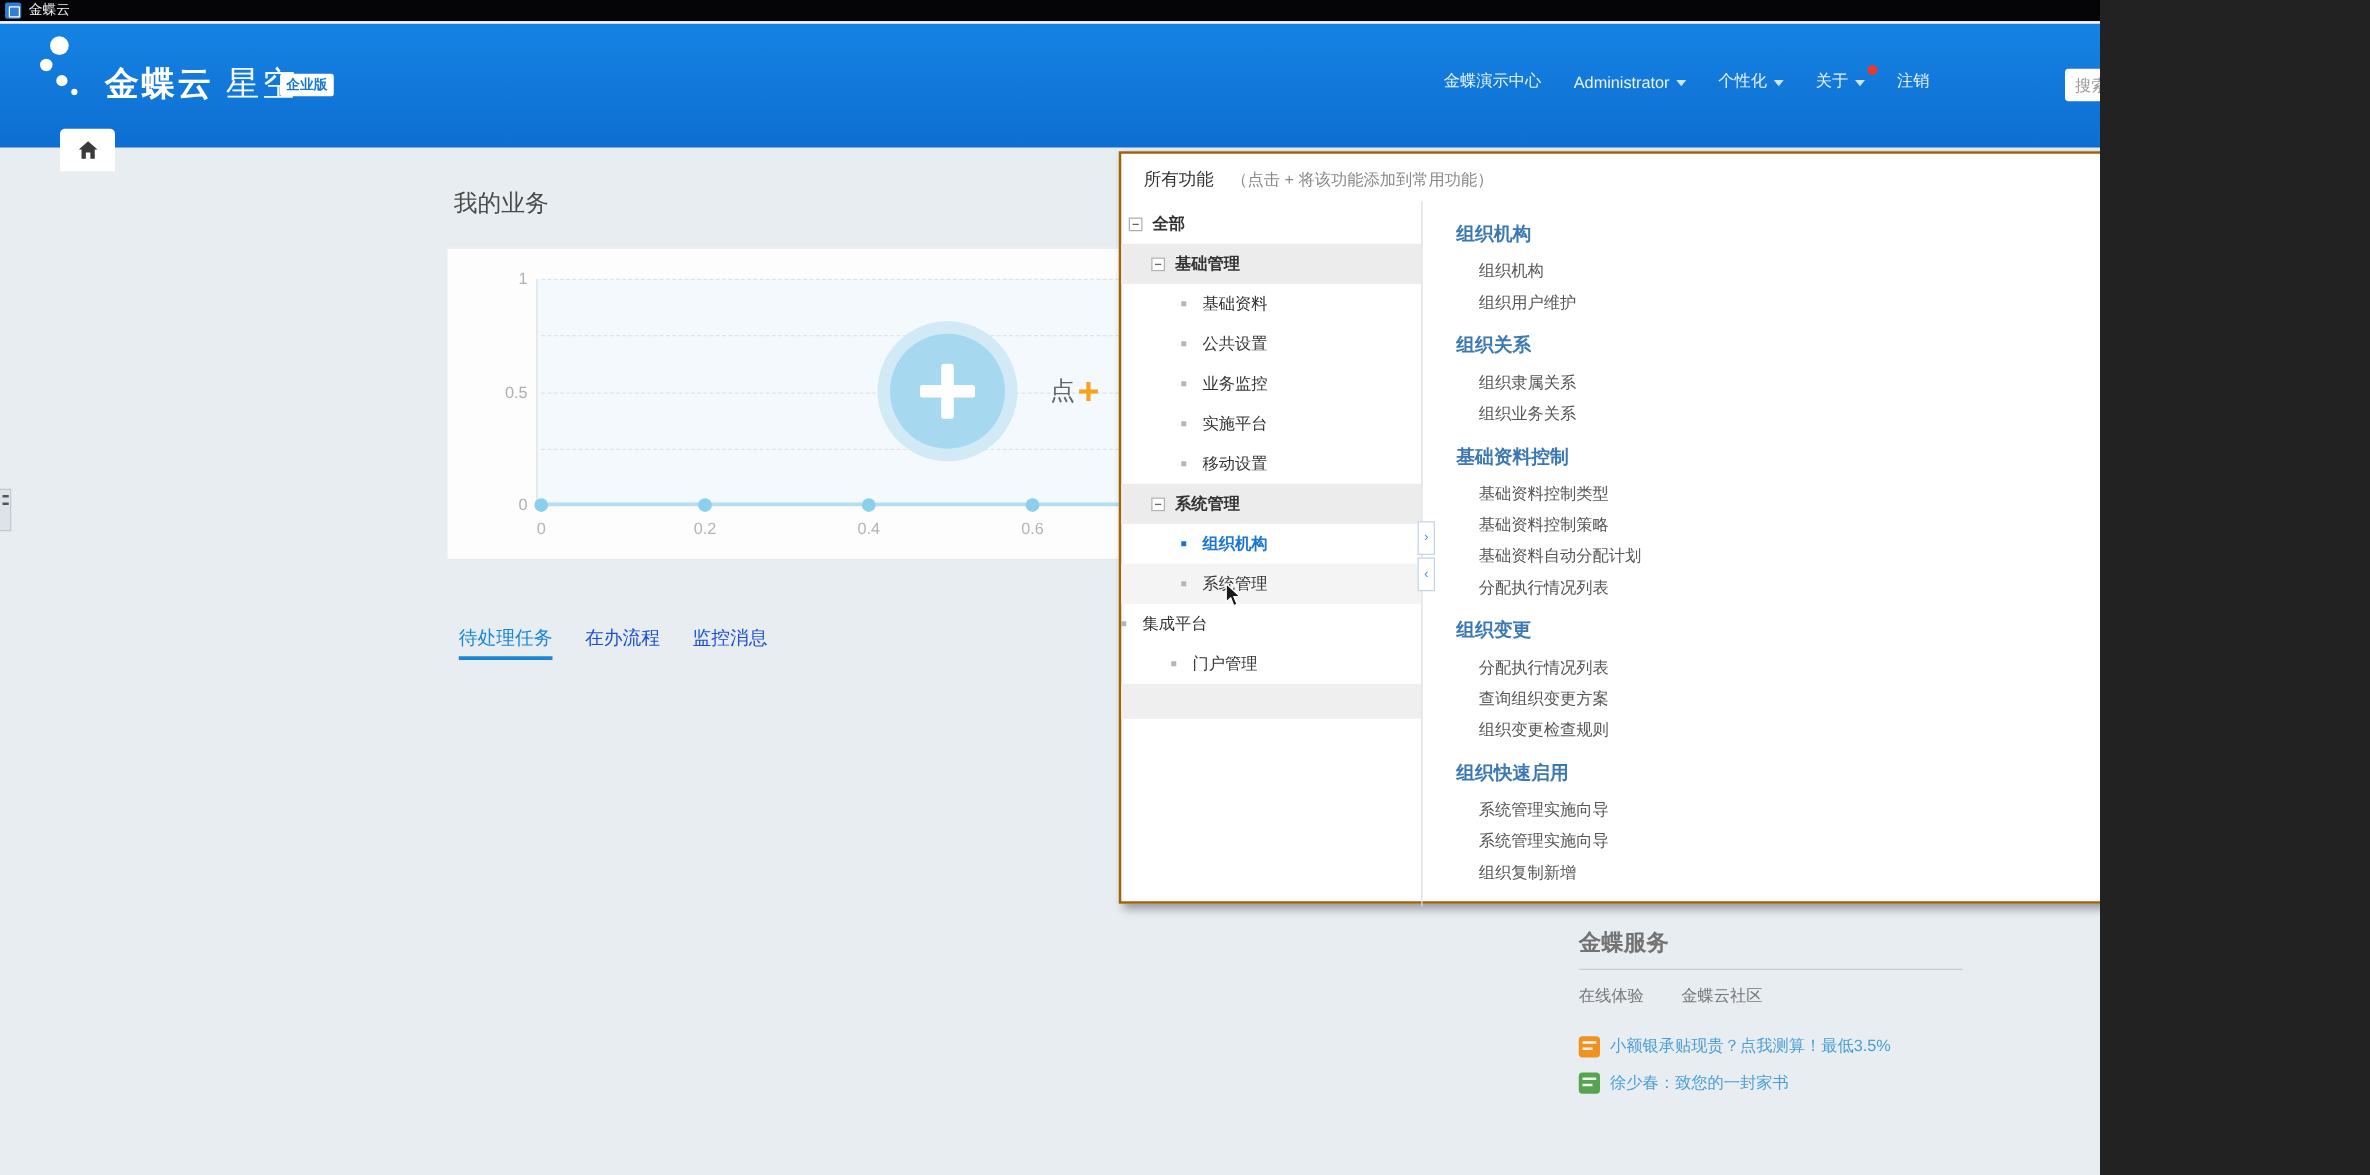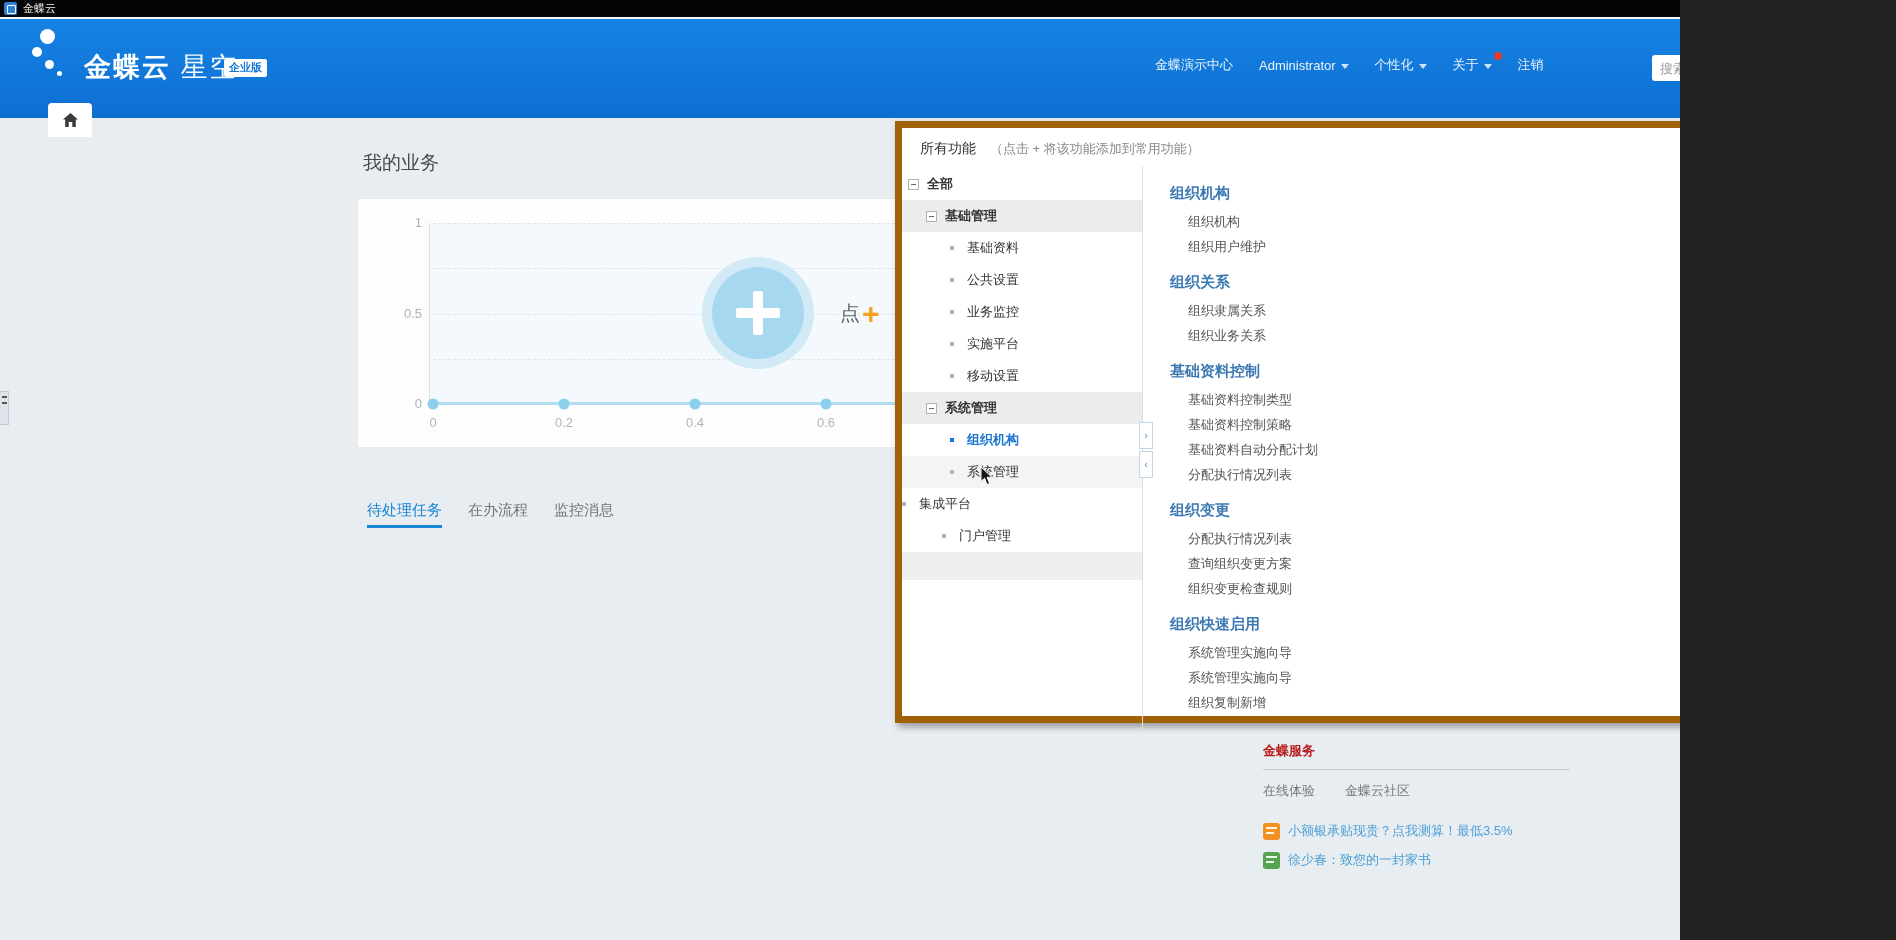--- a/index.html
+++ b/index.html
@@ -49,26 +49,26 @@
   .dataline { position:absolute; left:4px; right:0; height:3px; background:#b3def2; }
   .datadot { position:absolute; width:11px; height:11px; border-radius:50%; background:#8ccfec; transform:translate(-50%,-50%); }
   .add-halo { position:absolute; left:344px; top:58px; width:112px; height:112px; border-radius:50%; background:#d2eaf6; }
   .add-circle { position:absolute; left:354px; top:68px; width:92px; height:92px; border-radius:50%; background:#a6d9ef; }
   .add-circle .ph { position:absolute; left:24px; top:41px; width:44px; height:10px; background:#fff; border-radius:2px; }
   .add-circle .pv { position:absolute; left:41px; top:24px; width:10px; height:44px; background:#fff; border-radius:2px; }
   .chart-note { position:absolute; left:482px; top:98px; font-size:20px; color:#666; }
   .chart-note .oplus { font-size:30px; font-weight:700; color:#f7a11d; vertical-align:-4px; margin-left:2px; }
 
   .tabs-row { position:absolute; left:367px; top:501px; display:flex; gap:26px; }
-  .dash-tab { position:relative; font-size:15px; color:#737373; padding-bottom:8px; cursor:pointer; white-space:nowrap; }
+  .dash-tab { position:relative; font-size:15px; color:#1d4ed8; padding-bottom:8px; cursor:pointer; white-space:nowrap; }
   .dash-tab.active { color:#1987d3; }
   .dash-tab.active::after { content:""; position:absolute; left:0; right:0; bottom:0; height:3px; background:#1987d3; }
 
   
-  .panel { position:absolute; left:895px; top:121px; width:986px; height:602px; background:#fff; border:7px solid #a16207; box-shadow:3px 4px 7px rgba(0,0,0,.35); z-index:50; }
+  .panel { position:absolute; left:895px; top:121px; width:986px; height:602px; background:#fff; border:2px solid #a16207; box-shadow:3px 4px 7px rgba(0,0,0,.35); z-index:50; }
   .panel-head { position:absolute; left:18px; top:12px; font-size:14px; color:#333; white-space:nowrap; }
   .panel-sub { font-size:13px; color:#888; margin-left:14px; }
   .tree-pane { position:absolute; left:0; top:40px; width:240px; }
   .tree-row { position:relative; height:32px; display:flex; align-items:center; font-size:13px; color:#333; cursor:pointer; }
   .tree-row.group { background:#ececec; font-weight:700; }
   .tree-row.root { font-weight:700; }
   .tree-row.hover { background:#f4f4f4; }
   .tree-row.selected { color:#1b75d2; font-weight:700; }
   .expander { position:relative; width:11px; height:11px; border:1px solid #b0b0b0; background:#fff; margin-right:8px; flex:none; }
   .expander .dash { position:absolute; left:2px; top:4px; width:5px; height:1px; background:#666; }
@@ -78,21 +78,21 @@
   .pane-divider { position:absolute; left:240px; top:38px; width:1px; height:564px; background:#ddd; }
   .splitter-btn { position:absolute; left:237px; width:14px; height:27px; background:#fff; border:1px solid #c2d4e8; color:#4d8fcc; font-size:11px; line-height:25px; text-align:center; cursor:pointer; z-index:5; }
   .spl-a { top:294px; } .spl-b { top:323px; }
   .content-pane { position:absolute; left:268px; top:40px; width:700px; padding-top:14px; }
   .section { margin-bottom:12px; }
   .section-title { font-size:15px; font-weight:700; color:#3c79b3; line-height:22px; margin-bottom:5px; cursor:pointer; }
   .section-item { font-size:13px; color:#555; line-height:25px; padding-left:18px; cursor:pointer; white-space:nowrap; }
 
   
   .services { position:absolute; left:1263px; top:742px; width:320px; }
-  .svc-title { font-size:13px; font-weight:700; color:#b91c1c; }
+  .svc-title { font-size:18px; font-weight:700; color:#737373; }
   .svc-rule { width:307px; height:1px; background:#ccc; margin-top:9px; }
   .svc-links { display:flex; gap:30px; margin-top:12px; font-size:13px; color:#777; }
   .svc-link { cursor:pointer; }
   .promos { margin-top:22px; }
   .promo { display:flex; align-items:center; gap:8px; margin-bottom:11px; cursor:pointer; }
   .promo-badge { position:relative; width:17px; height:17px; border-radius:3px; flex:none; }
   .promo-badge::before { content:""; position:absolute; left:3px; top:4px; width:11px; height:2px; background:rgba(255,255,255,.9); }
   .promo-badge::after { content:""; position:absolute; left:3px; top:9px; width:8px; height:2px; background:rgba(255,255,255,.9); }
   .promo-text { font-size:13px; color:#4a9fd4; white-space:nowrap; }
 

